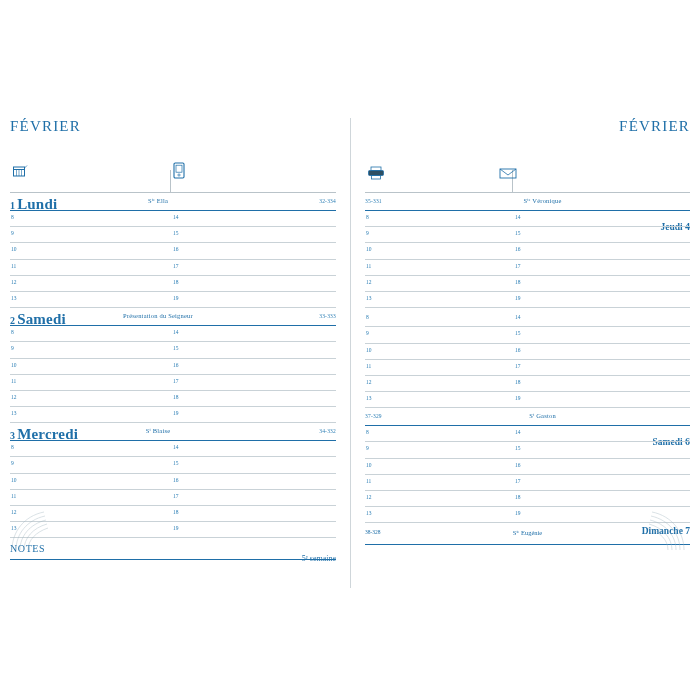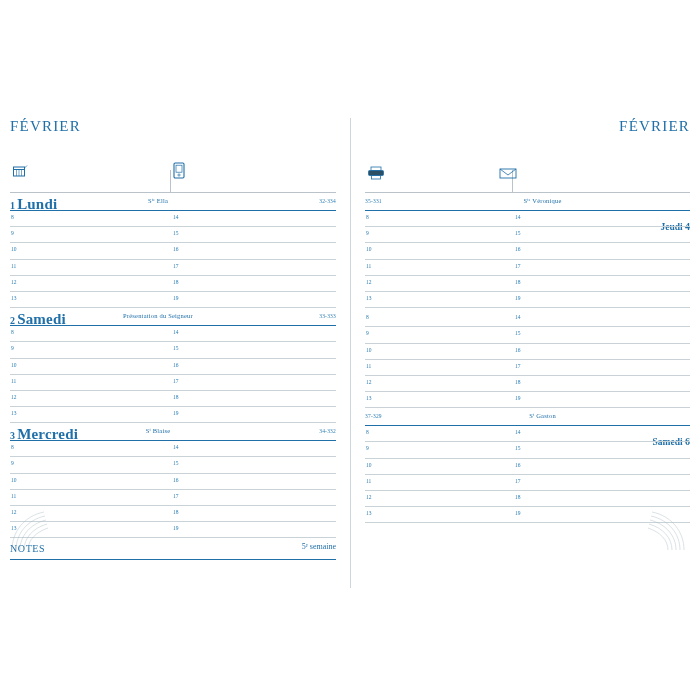--- a/index.html
+++ b/index.html
@@ -180,21 +180,21 @@
   .footer-row .f-left {
     position: absolute;
     left: 0;
     top: 1px;
     font-size: 10px;
     letter-spacing: .6px;
   }
   .footer-row .f-right {
     position: absolute;
     right: 0;
-    top: 0;
+    top: 12px;
     font-size: 8px;
   }
   .footer-row .f-rule {
     position: absolute;
     left: 0;
     right: 0;
     bottom: 0;
     border-bottom: 1px solid #1f6fa8;
   }
   .footer-row .f-center {
@@ -522,20 +522,29 @@
               <span class="lbl am">12</span>
               <span class="lbl pm">18</span>
             </div>
           <div class="hour-line">
               <span class="lbl am">13</span>
               <span class="lbl pm">19</span>
             </div>
         </div>
       </div>
 
+      <div class="footer-row">
+        <div class="f-week">38-328</div>
+        <div class="f-center">Sᵗᵉ Eugénie</div>
+        <div class="f-day">
+          <span>Dimanche</span>
+          <span>7</span>
+        </div>
+        <div class="f-rule"></div>
+      </div>
 
       <div class="corner right-c">
         <svg width="46" height="46" viewBox="0 0 46 46">
           <path d="M44 44 C 44 26, 32 10, 12 6" fill="none" stroke="#9fb3bd" stroke-width=".7"></path>
           <path d="M40 44 C 40 28, 29 14, 11 10" fill="none" stroke="#9fb3bd" stroke-width=".7"></path>
           <path d="M36 44 C 36 30, 26 18, 10 14" fill="none" stroke="#9fb3bd" stroke-width=".7"></path>
           <path d="M32 44 C 32 32, 23 22, 9 18" fill="none" stroke="#9fb3bd" stroke-width=".7"></path>
           <path d="M28 44 C 28 34, 20 26, 8 22" fill="none" stroke="#9fb3bd" stroke-width=".7"></path>
         </svg>
       </div>

